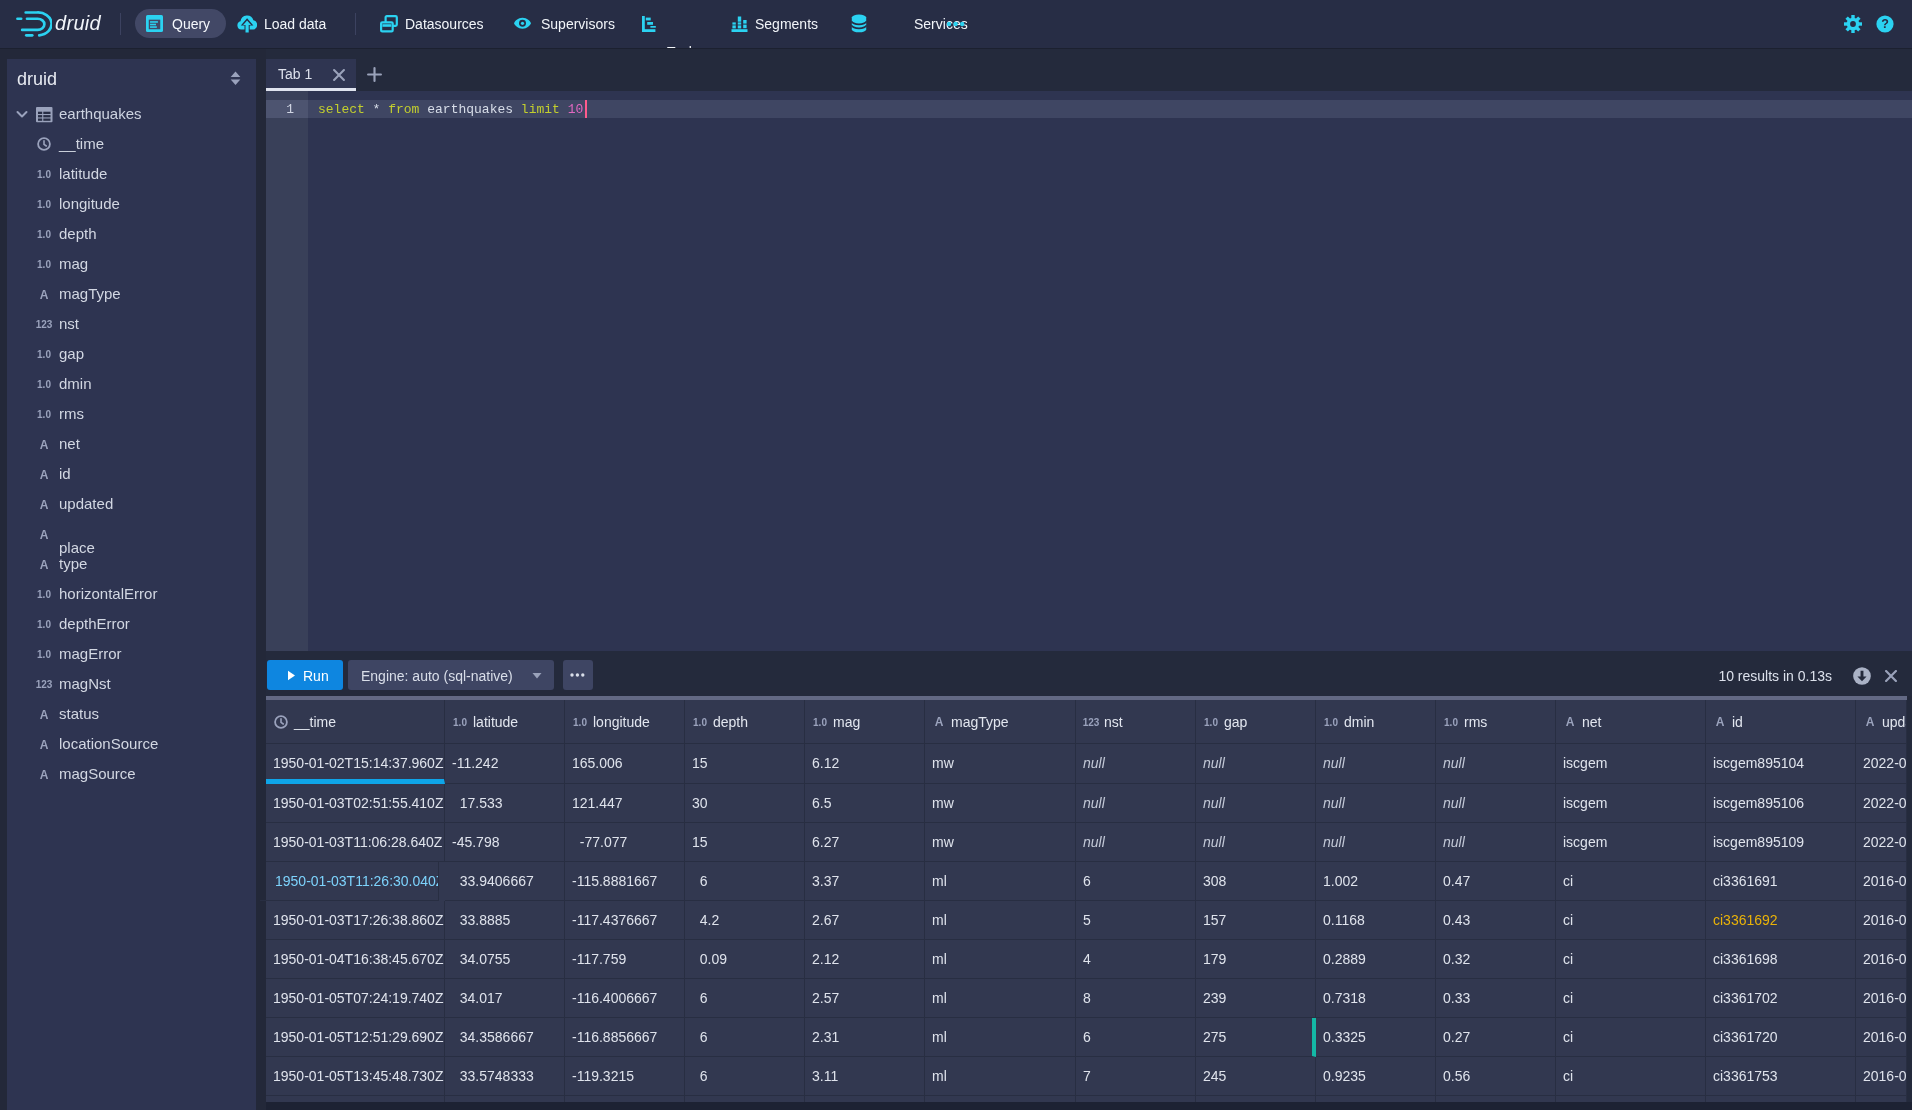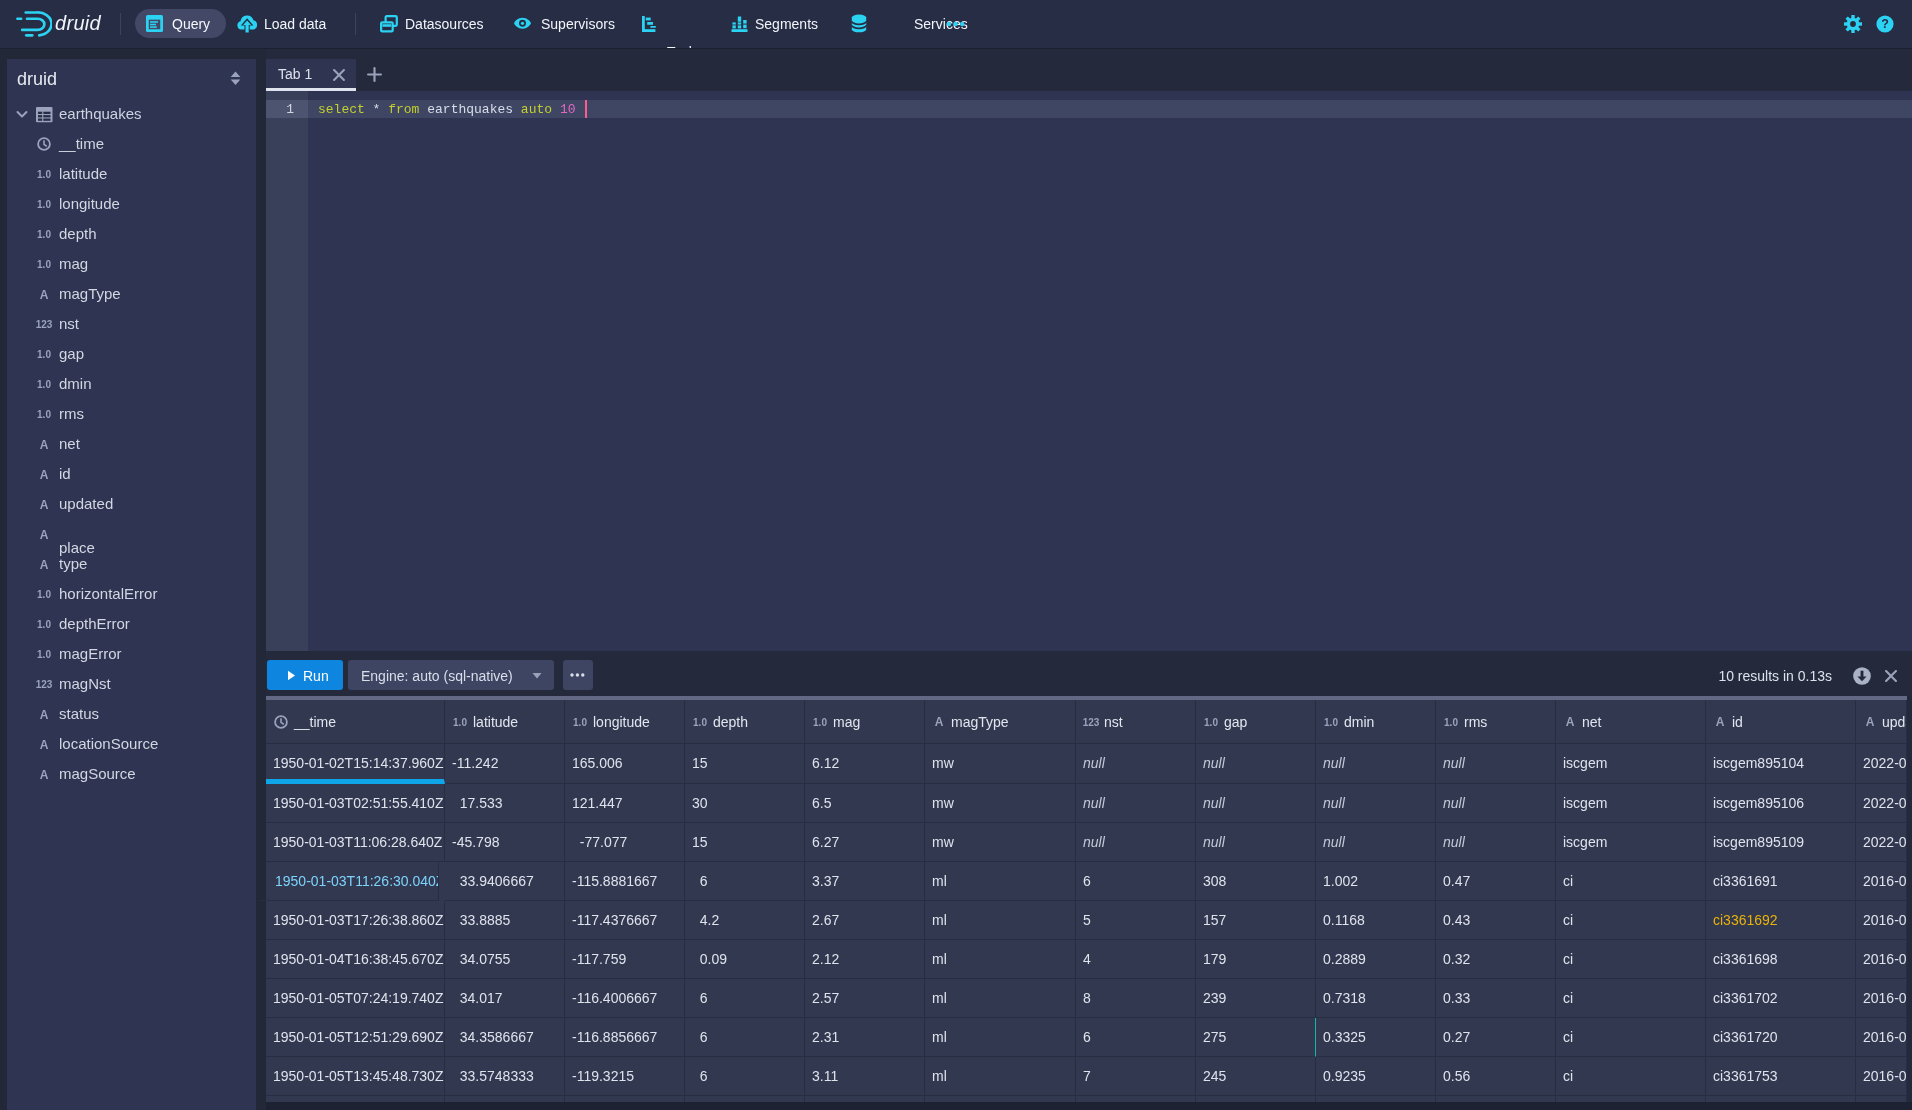--- a/index.html
+++ b/index.html
@@ -171,21 +171,21 @@
     <path d="M1,1 L10,10 M10,1 L1,10" stroke="#9aa2ba" stroke-width="1.9" stroke-linecap="round"></path>
   </svg>
 <svg style="position:absolute;left:367px;top:67px" width="15" height="15" viewBox="0 0 14 14">
     <path d="M7,1 L7,13 M1,7 L13,7" stroke="#9aa2ba" stroke-width="2" stroke-linecap="round"></path>
   </svg>
 <div style="position:absolute;left:266px;top:91px;width:1646px;height:560px;background:#2e3451;"></div>
 <div style="position:absolute;left:266px;top:91px;width:42px;height:560px;background:#394059;"></div>
 <div style="position:absolute;left:308px;top:100px;width:1604px;height:18px;background:#3f4663;"></div>
 <div style="position:absolute;left:266px;top:100px;width:42px;height:18px;background:#4d5470;"></div>
 <div style="position:absolute;left:266px;top:102px;width:28px;height:15px;font:13px 'Liberation Mono',monospace;color:#d0d5e3;text-align:right;">1</div>
-<div style="position:absolute;left:318px;top:102px;width:600px;height:15px;font:13px 'Liberation Mono',monospace;white-space:pre;"><span style="color:#c3cf2e">select</span><span style="color:#d8dee9"> * </span><span style="color:#c3cf2e">from</span><span style="color:#d8dee9"> earthquakes </span><span style="color:#c3cf2e">auto</span><span style="color:#e168c0"> 10</span></div>
+<div style="position:absolute;left:318px;top:102px;width:600px;height:15px;font:13px 'Liberation Mono',monospace;white-space:pre;"><span style="color:#c3cf2e">select</span><span style="color:#d8dee9"> * </span><span style="color:#c3cf2e">from</span><span style="color:#d8dee9"> earthquakes </span><span style="color:#c3cf2e">limit</span><span style="color:#e168c0"> 10</span></div>
 <div style="position:absolute;left:585px;top:100px;width:2px;height:18px;background:#ff5b8d;"></div>
 <div style="position:absolute;left:266px;top:651px;width:1646px;height:45px;background:#242a3c;"></div>
 <div style="position:absolute;left:267px;top:660px;width:76px;height:30px;background:#0e86e0;border-radius:3px;"></div>
 <svg style="position:absolute;left:287px;top:670px" width="9" height="11" viewBox="0 0 9 10.5">
     <path d="M1,0.5 L8,5.25 L1,10 Z" fill="#fff"></path>
   </svg>
 <div style="position:absolute;left:303px;top:668px;width:40px;height:16px;font-size:14px;color:#fff;">Run</div>
 <div style="position:absolute;left:348px;top:660px;width:206px;height:30px;background:#3e4563;border-radius:3px;"></div>
 <div style="position:absolute;left:361px;top:668px;width:180px;height:16px;font-size:14px;color:#d9dee9;">Engine: auto (sql-native)</div>
 <svg style="position:absolute;left:532px;top:672px" width="10" height="7" viewBox="0 0 10 7">
@@ -354,21 +354,21 @@
 <div style="position:absolute;left:1556px;top:979px;width:150px;height:39px;border-right:1px solid #282e42;border-bottom:1px solid #282e42;box-sizing:border-box;overflow:hidden;font-size:14px;color:#dfe3ec;white-space:pre;line-height:38px;padding-left:7px;">ci</div>
 <div style="position:absolute;left:1706px;top:979px;width:150px;height:39px;border-right:1px solid #282e42;border-bottom:1px solid #282e42;box-sizing:border-box;overflow:hidden;font-size:14px;color:#dfe3ec;white-space:pre;line-height:38px;padding-left:7px;">ci3361702</div>
 <div style="position:absolute;left:1856px;top:979px;width:51px;height:39px;border-right:1px solid #282e42;border-bottom:1px solid #282e42;box-sizing:border-box;overflow:hidden;font-size:14px;color:#dfe3ec;white-space:pre;line-height:38px;padding-left:7px;">2016-02-17T00:25:51.700Z</div>
 <div style="position:absolute;left:266px;top:1018px;width:179px;height:39px;border-right:1px solid #282e42;border-bottom:1px solid #282e42;box-sizing:border-box;overflow:hidden;font-size:14px;color:#dfe3ec;white-space:pre;line-height:38px;padding-left:7px;">1950-01-05T12:51:29.690Z</div>
 <div style="position:absolute;left:445px;top:1018px;width:120px;height:39px;border-right:1px solid #282e42;border-bottom:1px solid #282e42;box-sizing:border-box;overflow:hidden;font-size:14px;color:#dfe3ec;white-space:pre;line-height:38px;padding-left:7px;"> 34.3586667</div>
 <div style="position:absolute;left:565px;top:1018px;width:120px;height:39px;border-right:1px solid #282e42;border-bottom:1px solid #282e42;box-sizing:border-box;overflow:hidden;font-size:14px;color:#dfe3ec;white-space:pre;line-height:38px;padding-left:7px;">-116.8856667</div>
 <div style="position:absolute;left:685px;top:1018px;width:120px;height:39px;border-right:1px solid #282e42;border-bottom:1px solid #282e42;box-sizing:border-box;overflow:hidden;font-size:14px;color:#dfe3ec;white-space:pre;line-height:38px;padding-left:7px;"> 6</div>
 <div style="position:absolute;left:805px;top:1018px;width:120px;height:39px;border-right:1px solid #282e42;border-bottom:1px solid #282e42;box-sizing:border-box;overflow:hidden;font-size:14px;color:#dfe3ec;white-space:pre;line-height:38px;padding-left:7px;">2.31</div>
 <div style="position:absolute;left:925px;top:1018px;width:151px;height:39px;border-right:1px solid #282e42;border-bottom:1px solid #282e42;box-sizing:border-box;overflow:hidden;font-size:14px;color:#dfe3ec;white-space:pre;line-height:38px;padding-left:7px;">ml</div>
 <div style="position:absolute;left:1076px;top:1018px;width:120px;height:39px;border-right:1px solid #282e42;border-bottom:1px solid #282e42;box-sizing:border-box;overflow:hidden;font-size:14px;color:#dfe3ec;white-space:pre;line-height:38px;padding-left:7px;">6</div>
-<div style="position:absolute;left:1196px;top:1018px;width:120px;height:39px;border-right:1px solid #14b8a6;border-bottom:1px solid #282e42;box-sizing:border-box;overflow:hidden;font-size:14px;color:#dfe3ec;white-space:pre;line-height:38px;padding-left:7px;">275</div>
+<div style="position:absolute;left:1196px;top:1018px;width:120px;height:39px;border-right:4px solid #14b8a6;border-bottom:1px solid #282e42;box-sizing:border-box;overflow:hidden;font-size:14px;color:#dfe3ec;white-space:pre;line-height:38px;padding-left:7px;">275</div>
 <div style="position:absolute;left:1316px;top:1018px;width:120px;height:39px;border-right:1px solid #282e42;border-bottom:1px solid #282e42;box-sizing:border-box;overflow:hidden;font-size:14px;color:#dfe3ec;white-space:pre;line-height:38px;padding-left:7px;">0.3325</div>
 <div style="position:absolute;left:1436px;top:1018px;width:120px;height:39px;border-right:1px solid #282e42;border-bottom:1px solid #282e42;box-sizing:border-box;overflow:hidden;font-size:14px;color:#dfe3ec;white-space:pre;line-height:38px;padding-left:7px;">0.27</div>
 <div style="position:absolute;left:1556px;top:1018px;width:150px;height:39px;border-right:1px solid #282e42;border-bottom:1px solid #282e42;box-sizing:border-box;overflow:hidden;font-size:14px;color:#dfe3ec;white-space:pre;line-height:38px;padding-left:7px;">ci</div>
 <div style="position:absolute;left:1706px;top:1018px;width:150px;height:39px;border-right:1px solid #282e42;border-bottom:1px solid #282e42;box-sizing:border-box;overflow:hidden;font-size:14px;color:#dfe3ec;white-space:pre;line-height:38px;padding-left:7px;">ci3361720</div>
 <div style="position:absolute;left:1856px;top:1018px;width:51px;height:39px;border-right:1px solid #282e42;border-bottom:1px solid #282e42;box-sizing:border-box;overflow:hidden;font-size:14px;color:#dfe3ec;white-space:pre;line-height:38px;padding-left:7px;">2016-02-17T00:26:35.950Z</div>
 <div style="position:absolute;left:266px;top:1057px;width:179px;height:39px;border-right:1px solid #282e42;border-bottom:1px solid #282e42;box-sizing:border-box;overflow:hidden;font-size:14px;color:#dfe3ec;white-space:pre;line-height:38px;padding-left:7px;">1950-01-05T13:45:48.730Z</div>
 <div style="position:absolute;left:445px;top:1057px;width:120px;height:39px;border-right:1px solid #282e42;border-bottom:1px solid #282e42;box-sizing:border-box;overflow:hidden;font-size:14px;color:#dfe3ec;white-space:pre;line-height:38px;padding-left:7px;"> 33.5748333</div>
 <div style="position:absolute;left:565px;top:1057px;width:120px;height:39px;border-right:1px solid #282e42;border-bottom:1px solid #282e42;box-sizing:border-box;overflow:hidden;font-size:14px;color:#dfe3ec;white-space:pre;line-height:38px;padding-left:7px;">-119.3215 </div>
 <div style="position:absolute;left:685px;top:1057px;width:120px;height:39px;border-right:1px solid #282e42;border-bottom:1px solid #282e42;box-sizing:border-box;overflow:hidden;font-size:14px;color:#dfe3ec;white-space:pre;line-height:38px;padding-left:7px;"> 6</div>
 <div style="position:absolute;left:805px;top:1057px;width:120px;height:39px;border-right:1px solid #282e42;border-bottom:1px solid #282e42;box-sizing:border-box;overflow:hidden;font-size:14px;color:#dfe3ec;white-space:pre;line-height:38px;padding-left:7px;">3.11</div>

